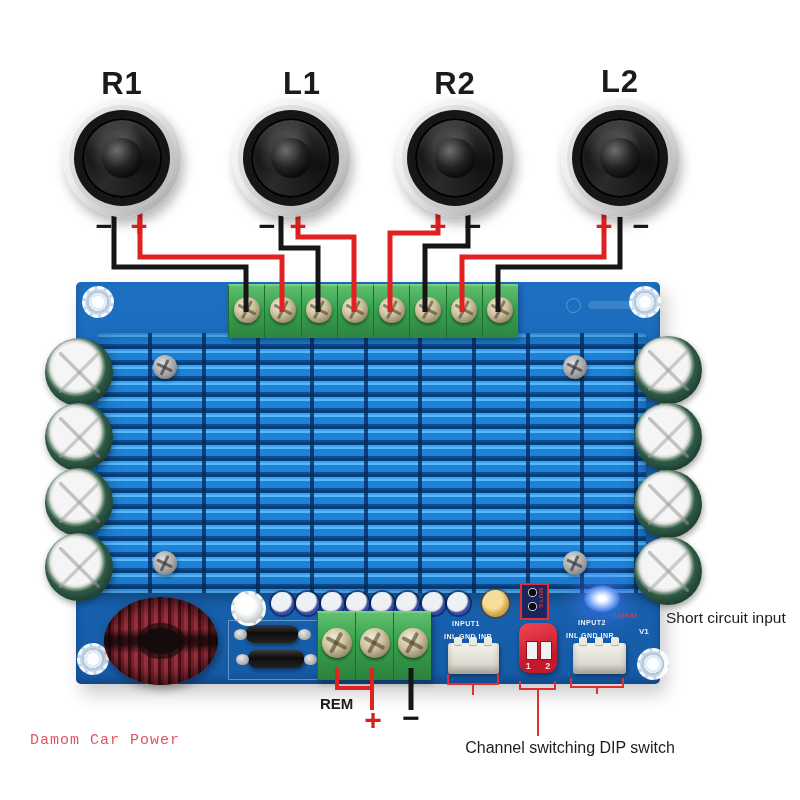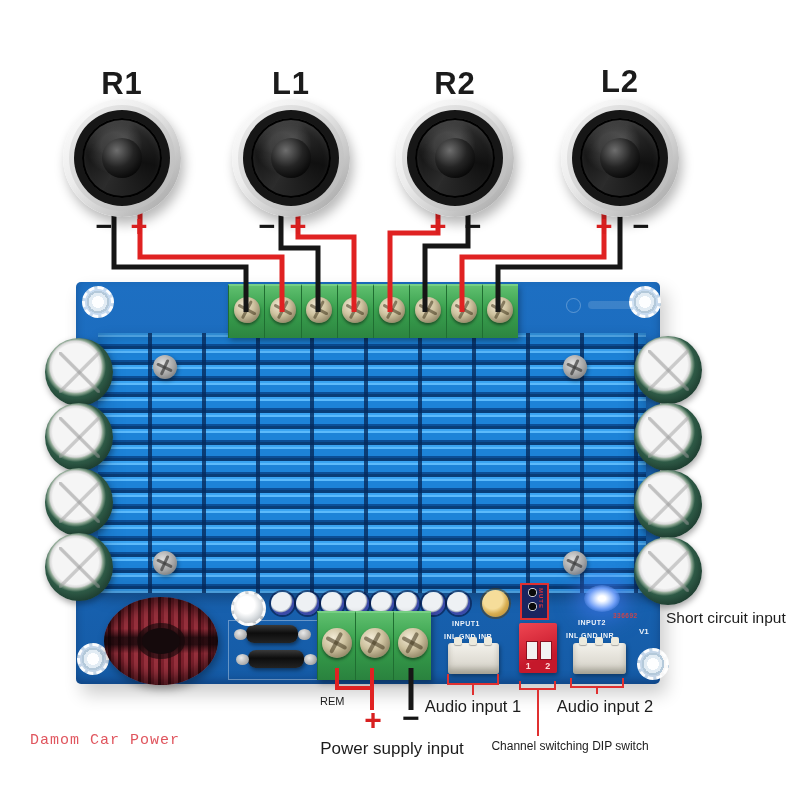--- a/index.html
+++ b/index.html
@@ -82,21 +82,21 @@
   .lead { position:absolute; width:13px; height:11px; border-radius:50%;
     background:radial-gradient(circle at 40% 35%, #eaeaea,#8d8d8d); }
 
   
   .conn { position:absolute; height:31px; border-radius:3px;
     background:linear-gradient(180deg,#f4f2ec,#dcd9d0 70%,#c9c6bc);
     box-shadow:inset 0 -5px 6px rgba(90,85,70,.35), 1px 2px 4px rgba(0,0,0,.4); }
   .prong { position:absolute; top:-6px; width:8px; height:8px; border-radius:2px; background:#eceade; box-shadow:0 1px 1px rgba(0,0,0,.3); }
   .silktext { position:absolute; color:rgba(255,255,255,.92); font-size:7px; font-weight:bold; letter-spacing:.5px; white-space:nowrap; }
 
-  .dip { position:absolute; left:519px; top:623px; width:38px; height:50px; border-radius:2px;
+  .dip { position:absolute; left:519px; top:623px; width:38px; height:50px; border-radius:10px;
     background:linear-gradient(160deg,#f04652,#c5182b 70%); box-shadow:1px 2px 5px rgba(0,0,0,.45); }
   .dipslider { position:absolute; width:10px; height:17px; background:#f2f2f2; border:1px solid #8c1020; }
   .dipnums { position:absolute; left:0; bottom:2px; width:100%; text-align:center; color:#ffd9d9; font-size:9px; font-weight:bold; letter-spacing:6px; text-indent:6px; }
 
   .jumper { position:absolute; left:520px; top:583px; width:25px; height:33px; background:#1b2560;
     border:2px solid #e03030; }
   .jpin { position:absolute; left:6px; width:9px; height:9px; border-radius:50%;
     background:radial-gradient(circle,#0a0a0a 0 55%, #d8d8d8 60% 80%, #0a0a0a 100%); }
   .mutetext { position:absolute; left:16px; top:3px; writing-mode:vertical-rl; font-size:6px; font-weight:bold; color:#d23540; letter-spacing:1px; }
 
@@ -283,21 +283,21 @@
       <path d="M448 674 V684 H498 V674"></path>
       <path d="M473 684 V695"></path>
       <path d="M520 681 V689 H555 V681"></path>
       <path d="M538 689 V736"></path>
       <path d="M571 678 V687 H623 V678"></path>
       <path d="M597 687 V694"></path>
     </g>
   </svg>
 
   <div class="spklabel" style="left:87px;top:66px;">R1</div>
-  <div class="spklabel" style="left:256px;top:66px;">L1</div>
+  <div class="spklabel" style="left:267px;top:66px;">L1</div>
   <div class="spklabel" style="left:420px;top:66px;">R2</div>
   <div class="spklabel" style="left:585px;top:64px;">L2</div>
 
   <div class="spk" style="left:63px;top:99px;">
     <div class="rim"></div>
       <div class="ring2"></div>
     <div class="surround"></div>
       <div class="cone"></div>
     <div class="dome"></div>
   </div>
@@ -325,24 +325,21 @@
 
   <div class="pol neg" style="left:89px;top:212px;">−</div>
   <div class="pol pos" style="left:124px;top:212px;">+</div>
   <div class="pol neg" style="left:252px;top:212px;">−</div>
   <div class="pol pos" style="left:283px;top:212px;">+</div>
   <div class="pol pos" style="left:423px;top:212px;">+</div>
   <div class="pol neg" style="left:458px;top:212px;">−</div>
   <div class="pol pos" style="left:589px;top:212px;">+</div>
   <div class="pol neg" style="left:626px;top:212px;">−</div>
 
-  <div class="callout" style="left:320px;top:695px;width:50px;font-size:11px;">REM</div>
+  <div class="callout" style="left:320px;top:695px;width:50px;font-size:15px;font-weight:bold;">REM</div>
   <div class="callout pol pos" style="left:358px;top:705px;font-size:30px;">+</div>
   <div class="callout pol neg" style="left:396px;top:703px;font-size:30px;">−</div>
-  <div class="callout c-center" style="left:292px;top:739px;width:200px;font-size:17px;">Power supply input</div>
-  <div class="callout c-center" style="left:403px;top:697px;width:140px;font-size:16.5px;">Audio input 1</div>
-  <div class="callout c-center" style="left:535px;top:697px;width:140px;font-size:16.5px;">Audio input 2</div>
-  <div class="callout c-center" style="left:450px;top:739px;width:240px;font-size:12px;">Channel switching DIP switch</div>
+  <div class="callout c-center" style="left:450px;top:739px;width:240px;font-size:16px;">Channel switching DIP switch</div>
   <div class="callout" style="left:666px;top:609px;font-size:15.5px;">Short circuit input</div>
 
   <div class="wmk">Damom Car Power</div>
 
 </div>
 
 </body></html>

